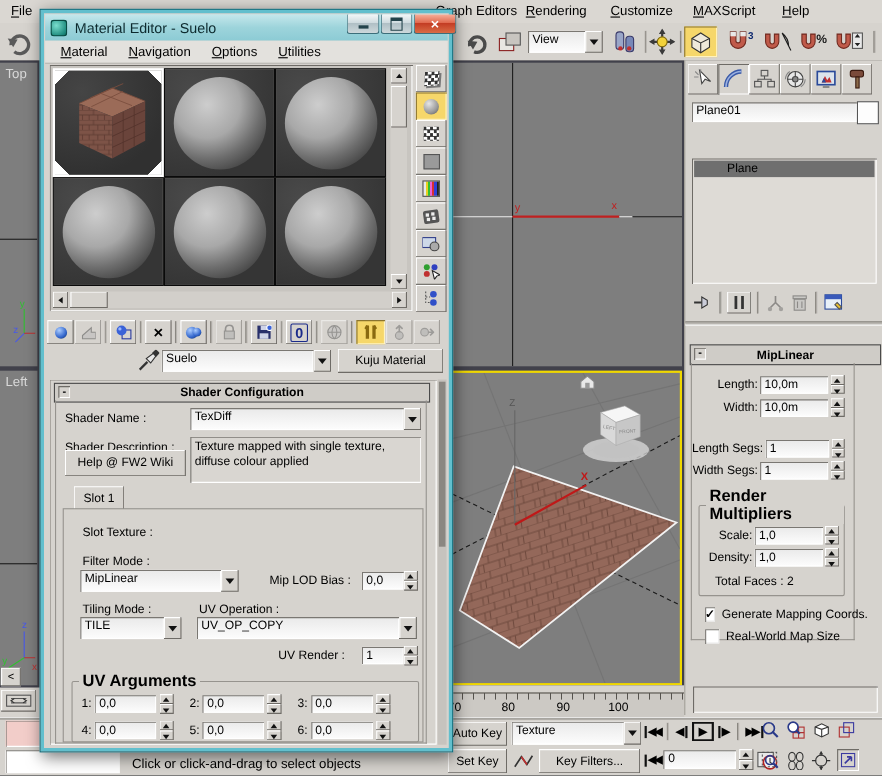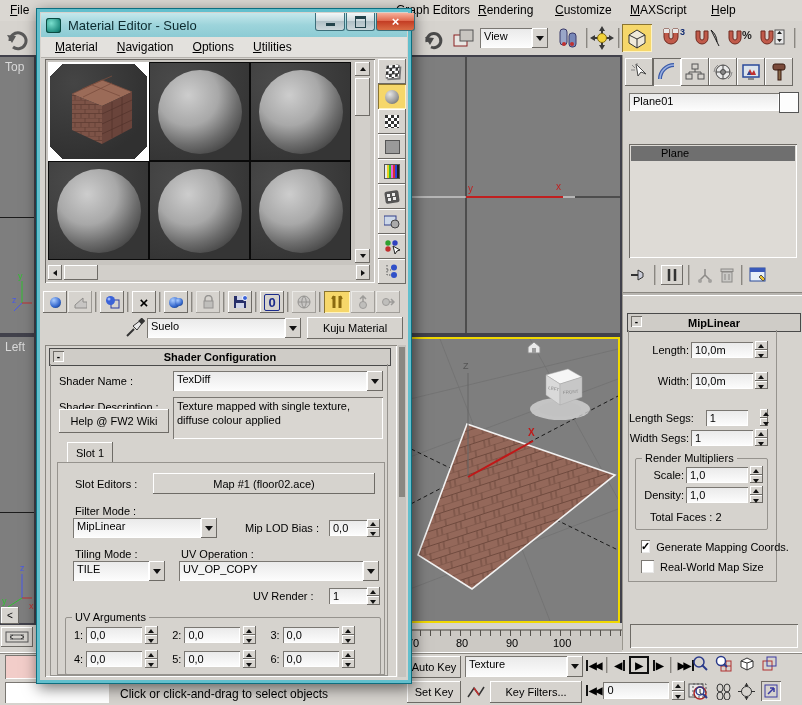--- a/index.html
+++ b/index.html
@@ -30,21 +30,21 @@
   
   .menu-item{display:inline-block;padding:3px 8px;font-size:12px;}
   .menu-item::first-letter{text-decoration:underline;}
   
   .rollhead{background:#cfccc7;border:1px solid #4a4a4a;display:flex;align-items:center;justify-content:center;
             font-weight:bold;position:relative;}
   .rollhead .minus{position:absolute;left:3px;top:2px;width:11px;height:11px;background:#d6d3ce;
             box-shadow:inset 1px 1px 0 #6e6b66,inset -1px -1px 0 #fff;font-weight:bold;font-size:10px;
             display:flex;align-items:center;justify-content:center;line-height:1;}
   fieldset{border:1px solid #96938e;border-radius:2px;margin:0;padding:0;}
-  legend{font-size:11px;padding:0 3px;margin-left:6px;}
+  legend{font-size:15px;padding:0 3px;margin-left:6px;font-weight:bold;}
   
   .cb{width:13px;height:13px;background:#fff;box-shadow:inset 1px 1px 0 #7a7772,inset -1px -1px 0 #e9e9e9;
       display:inline-flex;align-items:center;justify-content:center;font-size:11px;font-weight:bold;}
   
   .vplabel{color:#d9d9d9;font-size:12px;}
   
   #dialog{left:36px;top:8px;width:374px;height:674px;z-index:10;
           background:#d6d3ce;border:1px solid #0d6f80;
           box-shadow:inset 0 0 0 3px #62bfcd, 2px 4px 14px rgba(0,0,0,.55);}
   .wbtn{height:17px;border:1px solid #3c6e7a;border-top:none;border-radius:0 0 3px 3px;
@@ -347,30 +347,30 @@
     </div>
     <div class="abs" style="left:5px;top:275px;width:149px;height:252px;border:1px solid #96938e;border-top:none;box-sizing:border-box;padding-top:8px;">
       <div style="display:flex;align-items:center;justify-content:flex-end;margin:3px 8px 3px 0;gap:2px;">
         <span class="lbl">Length:</span>
         <span class="field lbl" style="width:54px;height:12px;">10,0m</span>
         <span class="spin" style="height:17px;">
             <i class="up"></i>
             <i class="dn"></i>
           </span>
       </div>
-      <div style="display:flex;align-items:center;justify-content:flex-end;margin:14px 8px 3px 0;gap:2px;">
+      <div style="display:flex;align-items:center;justify-content:flex-end;margin:4px 8px 3px 0;gap:2px;">
         <span class="lbl">Width:</span>
         <span class="field lbl" style="width:54px;height:12px;">10,0m</span>
         <span class="spin" style="height:17px;">
             <i class="up"></i>
             <i class="dn"></i>
           </span>
       </div>
       <div style="height:14px;"></div>
-      <div style="display:flex;align-items:center;justify-content:flex-start;margin:3px 8px 3px 0;gap:12px;">
+      <div style="display:flex;align-items:center;justify-content:flex-start;margin:3px 8px 3px 0;gap:2px;">
         <span class="lbl">Length Segs:</span>
         <span class="field lbl" style="width:54px;height:12px;">1</span>
         <span class="spin" style="height:17px;">
             <i class="up"></i>
             <i class="dn"></i>
           </span>
       </div>
       <div style="display:flex;align-items:center;justify-content:flex-end;margin:3px 8px 3px 0;gap:2px;">
         <span class="lbl">Width Segs:</span>
         <span class="field lbl" style="width:54px;height:12px;">1</span>
@@ -785,24 +785,21 @@
 
       <div class="abs btn lbl" style="left:14px;top:64px;width:110px;height:24px;">
           <span>Help @ FW2 Wiki</span>
         </div>
 
       <div class="abs raised lbl" style="left:22px;top:97px;width:46px;height:21px;display:flex;align-items:center;justify-content:center;box-shadow:inset -1px 0 0 #6e6b66,inset 1px 1px 0 #fff;">
           <span>Slot 1</span>
         </div>
       <div class="abs" style="left:12px;top:117px;width:326px;height:211px;border:1px solid #96938e;"></div>
 
-      <span class="abs lbl" style="left:30px;top:133px;">Slot Editors :</span>
-      <div class="abs btn lbl" style="left:108px;top:128px;width:222px;height:21px;">
-          <span>Map #1 (floor02.ace)</span>
-        </div>
+      <span class="abs lbl" style="left:30px;top:133px;">Slot Texture :</span>
 
       <span class="abs lbl" style="left:30px;top:160px;">Filter Mode :</span>
       <div class="abs combo" style="left:28px;top:173px;width:144px;height:20px;">
         <span class="field lbl">MipLinear</span>
           <span class="dd"></span>
       </div>
       <span class="abs lbl" style="left:200px;top:177px;">Mip LOD Bias :</span>
       <span class="abs field lbl" style="left:284px;top:175px;width:30px;height:12px;">0,0</span>
       <span class="abs spin" style="left:322px;top:174px;height:18px;">
           <i class="up"></i>

